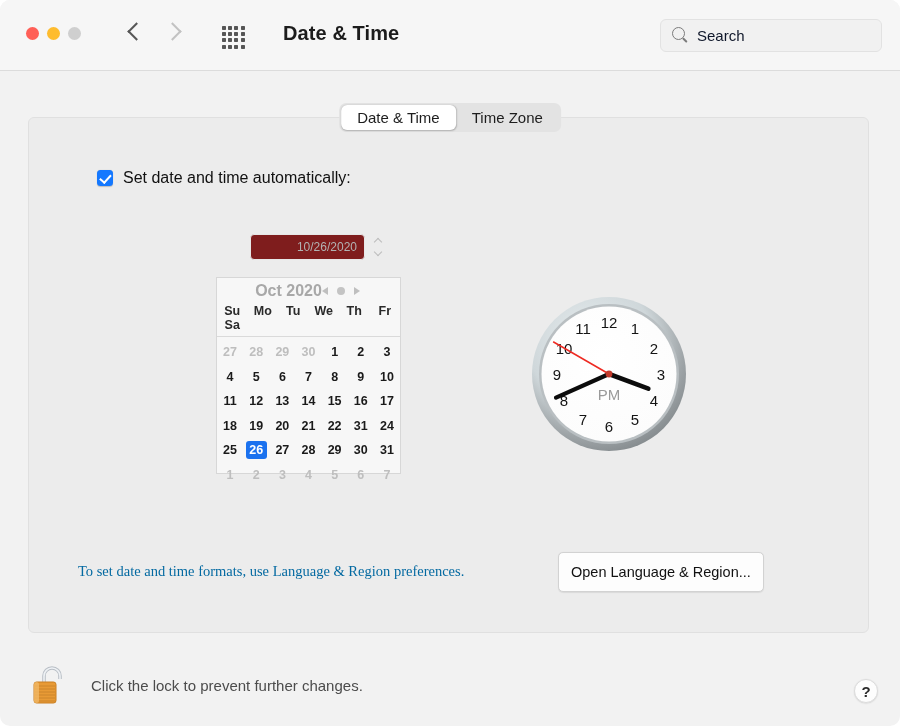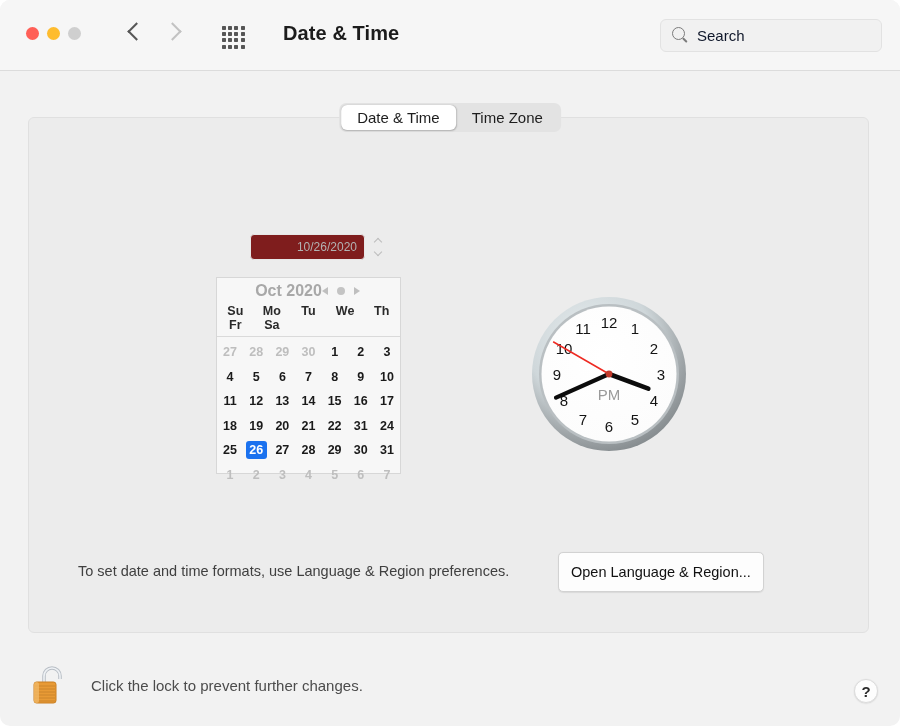--- a/index.html
+++ b/index.html
@@ -286,21 +286,21 @@
     width: 0; height: 0;
     border-top: 4.5px solid transparent;
     border-bottom: 4.5px solid transparent;
   }
   .tri-l { border-right: 6px solid #bfbfbf; }
   .tri-r { border-left: 6px solid #bfbfbf; }
   .cal-dot { width: 8px; height: 8px; border-radius: 50%; background: #c4c4c4; }
 
   .cal-dow {
     display: grid;
-    grid-template-columns: repeat(5, 1fr);
+    grid-template-columns: repeat(6, 1fr);
     font-size: 12.5px;
     font-weight: bold;
     color: #2a2a2a;
     text-align: center;
     padding-bottom: 4px;
     border-bottom: 1px solid #dadada;
   }
   .cal-grid {
     display: grid;
     grid-template-columns: repeat(7, 1fr);
@@ -331,21 +331,22 @@
     width: 160px;
     height: 160px;
   }
 
   
   .note {
     position: absolute;
     left: 49px;
     top: 445px;
     font-size: 14.5px;
-    color: #404040;
+    color: #0369a1;
+    font-family: Liberation Serif, serif;
   }
   .open-btn {
     position: absolute;
     left: 529px;
     top: 434px;
     height: 40px;
     padding: 0 12px;
     background: #fdfdfd;
     border: 1px solid #d2d2d2;
     border-radius: 5px;
@@ -428,20 +429,24 @@
     </div>
   </div>
 
   <div class="tabs">
     <div class="tab active">Date &amp; Time</div>
     <div class="tab">Time Zone</div>
   </div>
 
   <div class="panel">
 
+    <div class="auto-row">
+      <div class="checkbox"></div>
+      <div class="auto-label">Set date and time automatically:</div>
+    </div>
 
 
     <div class="field-group date-group">
       <div class="field date-field">10/26/2020</div>
       <div class="stepper">
         <i class="up"></i>
           <i class="down"></i>
       </div>
     </div>
 

